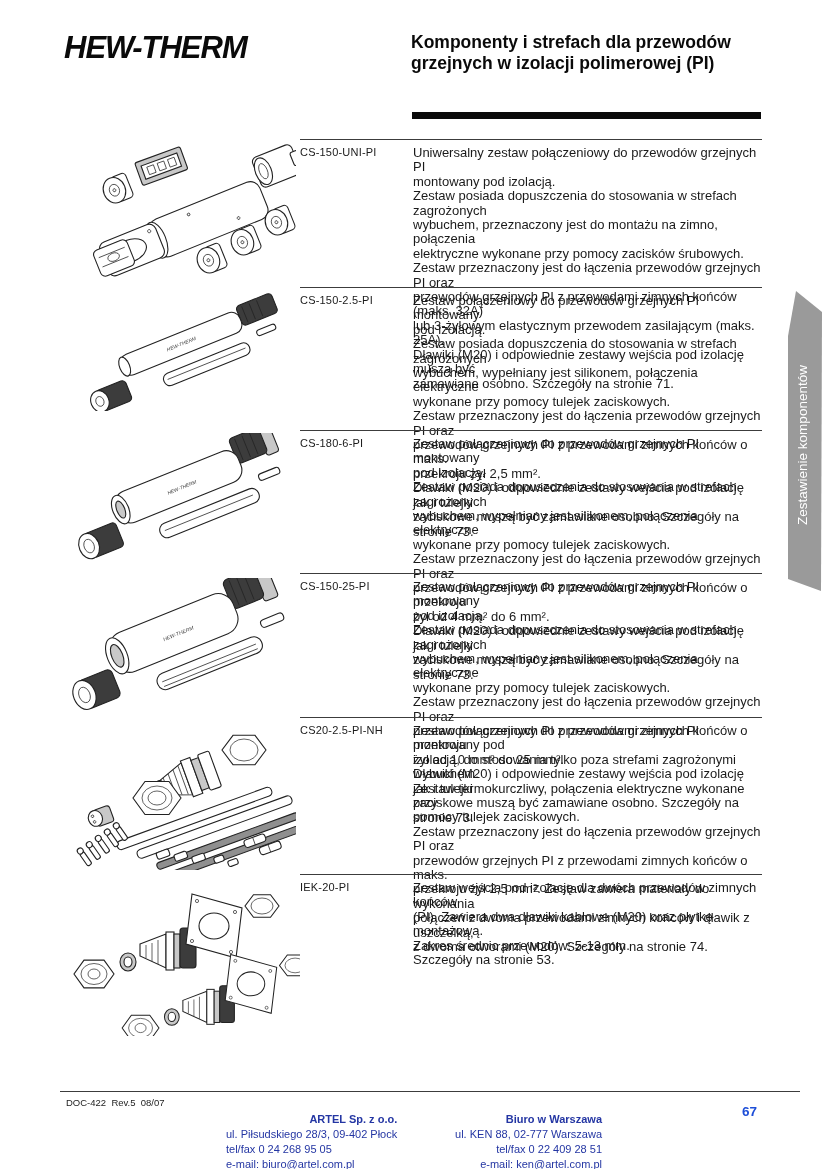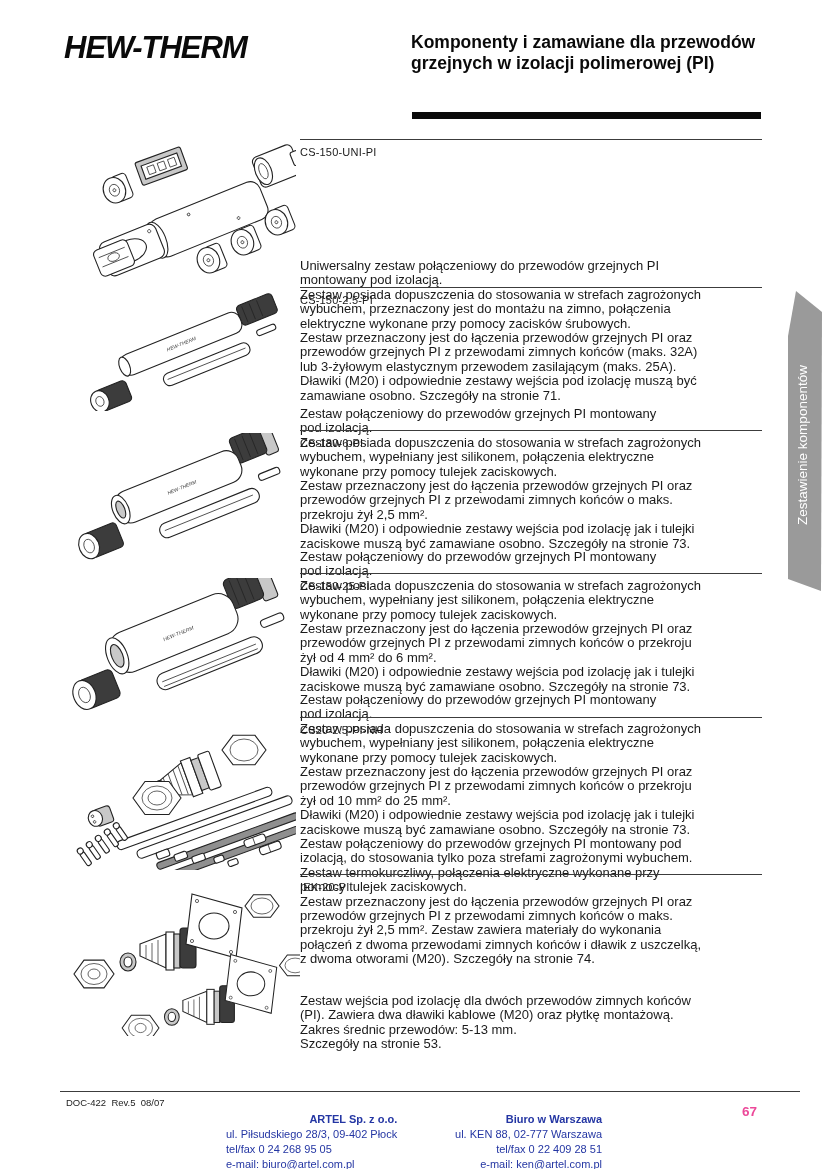--- a/index.html
+++ b/index.html
@@ -15,48 +15,48 @@
   }
   .title{
     position:absolute;left:411px;top:32px;width:360px;
     font-size:17.5px;font-weight:bold;line-height:21px;color:#0a0a0a;
   }
   .title-bar{
     position:absolute;left:412px;top:112px;width:349px;height:7px;background:#0a0a0a;
   }
   .row{
     position:absolute;left:300px;width:462px;box-sizing:border-box;
-    border-top:1px solid #3c3c3c;padding-top:6px;display:flex;flex-direction:column;
+    border-top:1px solid #3c3c3c;padding-top:6px;display:flex;
   }
   .code{flex:0 0 113px;font-size:11px;letter-spacing:.2px;}
   .desc{flex:1;font-size:13px;line-height:14.4px;white-space:pre-line;}
   .illu{position:absolute;}
   .side-tab{position:absolute;left:780px;top:285px;}
   .footer-line{position:absolute;left:60px;top:1091px;width:740px;height:1px;background:#3c3c3c;}
   .doc-ref{position:absolute;left:66px;top:1097px;font-size:9.5px;white-space:pre;color:#222;}
   .office{position:absolute;top:1112px;font-size:11px;line-height:15px;}
   .office .o-name{font-weight:bold;text-align:right;}
   .office-1{left:226px;text-align:left;}
   .office-2{left:410px;width:192px;text-align:right;}
-  .page-num{position:absolute;left:742px;top:1104px;font-size:13.5px;font-weight:bold;color:#ec4899;}
+  .page-num{position:absolute;left:742px;top:1104px;font-size:13.5px;font-weight:bold;color:#1d4ed8;}
   svg{display:block;}
   .sk{stroke:#222;stroke-width:1.1;fill:#fff;}
   .skd{stroke:#222;stroke-width:1.1;fill:#3c3c3c;}
   .skg{stroke:#222;stroke-width:1.1;fill:#c8c8c8;}
   .skm{stroke:#222;stroke-width:1.1;fill:#8f8f8f;}
   .thin{stroke:#222;stroke-width:.7;fill:none;}
 </style>
 </head>
 <body>
 
 <div class="page">
 
   <div class="logo">HEW-THERM</div>
   <div class="title">
-    <div>Komponenty i zamawiane dla przewodów</div>
+    <div>Komponenty i strefach dla przewodów</div>
     <div>grzejnych w izolacji polimerowej (PI)</div>
   </div>
   <div class="title-bar"></div>
 
   <svg class="illu" style="left:62px;top:138px" width="234" height="148" viewBox="0 0 234 148">
 
     <g transform="rotate(-20 100 30)">
       <rect class="skg" x="76" y="16" width="48" height="24" rx="2"></rect>
       <rect class="sk" x="81" y="21" width="38" height="14"></rect>
       <rect class="thin" x="86" y="24" width="7" height="8"></rect>

